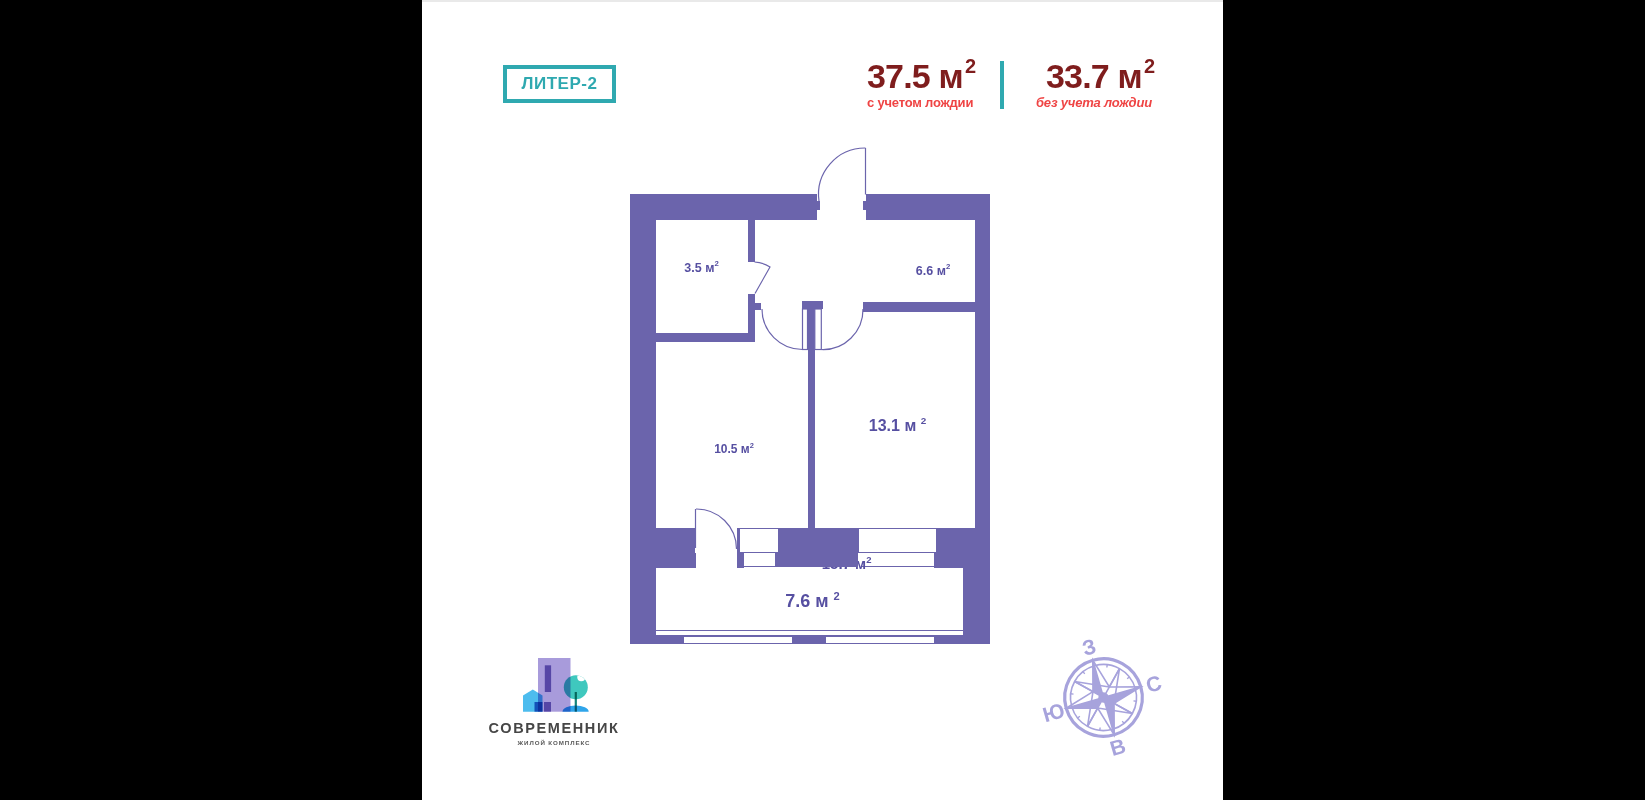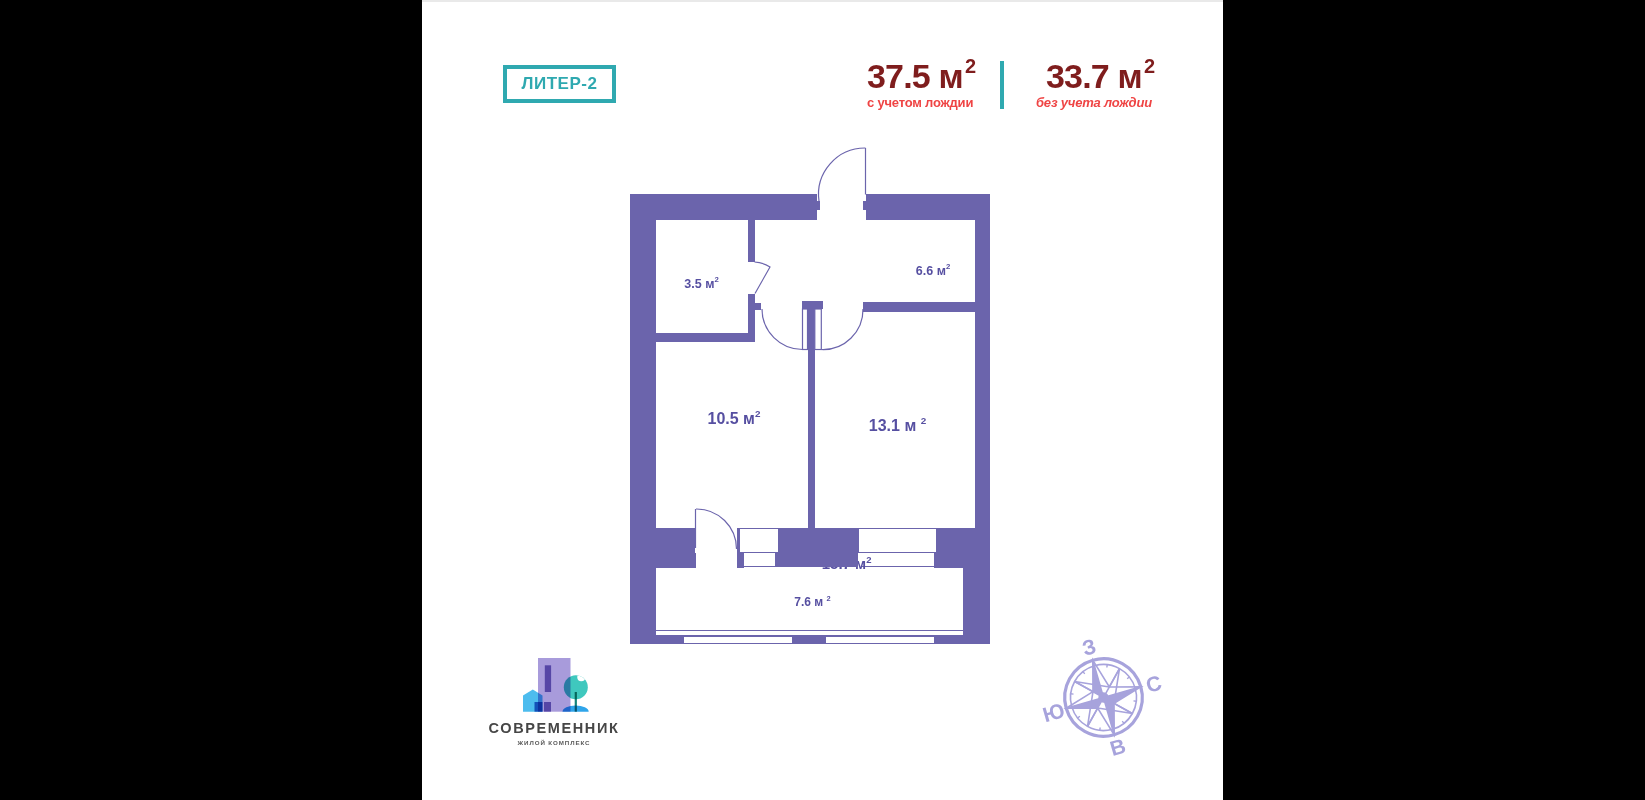--- a/index.html
+++ b/index.html
@@ -77,25 +77,25 @@
         <path d="M 332.5,262 A 31.5 31.5 0 0 1 348,267 L 333,293.5"></path>
         <path d="M 340,309 A 40.5 40.5 0 0 0 380.5,349.5"></path>
         <rect x="380.5" y="309" width="5" height="40.5" fill="#fff"></rect>
         <path d="M 441,309 A 40 40 0 0 1 399.3,349.5"></path>
         <rect x="392.8" y="309" width="6.5" height="40.5" fill="#fff"></rect>
         <path d="M 274,509 A 40 40 0 0 1 314.5,549"></path>
         <line x1="273.5" y1="509" x2="273.5" y2="548"></line>
       </g>
     </svg>
 
-    <div class="rlabel" style="left:279.5px;top:283px;font-size:12.5px;">3.5 м<sup>2</sup></div>
+    <div class="rlabel" style="left:279.5px;top:267px;font-size:12.5px;">3.5 м<sup>2</sup></div>
     <div class="rlabel" style="left:511px;top:270px;font-size:12.5px;">6.6 м<sup>2</sup></div>
-    <div class="rlabel" style="left:312px;top:418px;font-size:16px;">10.5 м<sup>2</sup></div>
+    <div class="rlabel" style="left:312px;top:448px;font-size:12px;">10.5 м<sup>2</sup></div>
     <div class="rlabel" style="left:475.5px;top:424.5px;font-size:16px;">13.1 м <sup>2</sup></div>
-    <div class="rlabel" style="left:390.5px;top:601px;font-size:12px;">7.6 м <sup>2</sup></div>
+    <div class="rlabel" style="left:390.5px;top:601px;font-size:18px;">7.6 м <sup>2</sup></div>
 
     <svg class="overlay" width="801" height="800" viewBox="0 0 801 800">
       <rect x="116" y="658" width="32.5" height="53.7" fill="#A89BDB" style="mix-blend-mode:multiply;"></rect>
       <rect x="122.8" y="665.3" width="6.3" height="26.7" fill="#8273C2" style="mix-blend-mode:multiply;"></rect>
       <rect x="122" y="702" width="7" height="9.7" fill="#8273C2" style="mix-blend-mode:multiply;"></rect>
       <polygon points="101,711.7 101,695.6 110.8,689.5 120.5,695.6 120.5,711.7" fill="#4DBCEE" style="mix-blend-mode:multiply;"></polygon>
       <rect x="112.5" y="702" width="8" height="9.7" fill="#3F6EC6" style="mix-blend-mode:multiply;"></rect>
       <clipPath id="treeclip">
           <circle cx="153.8" cy="687.2" r="12"></circle>
         </clipPath>

